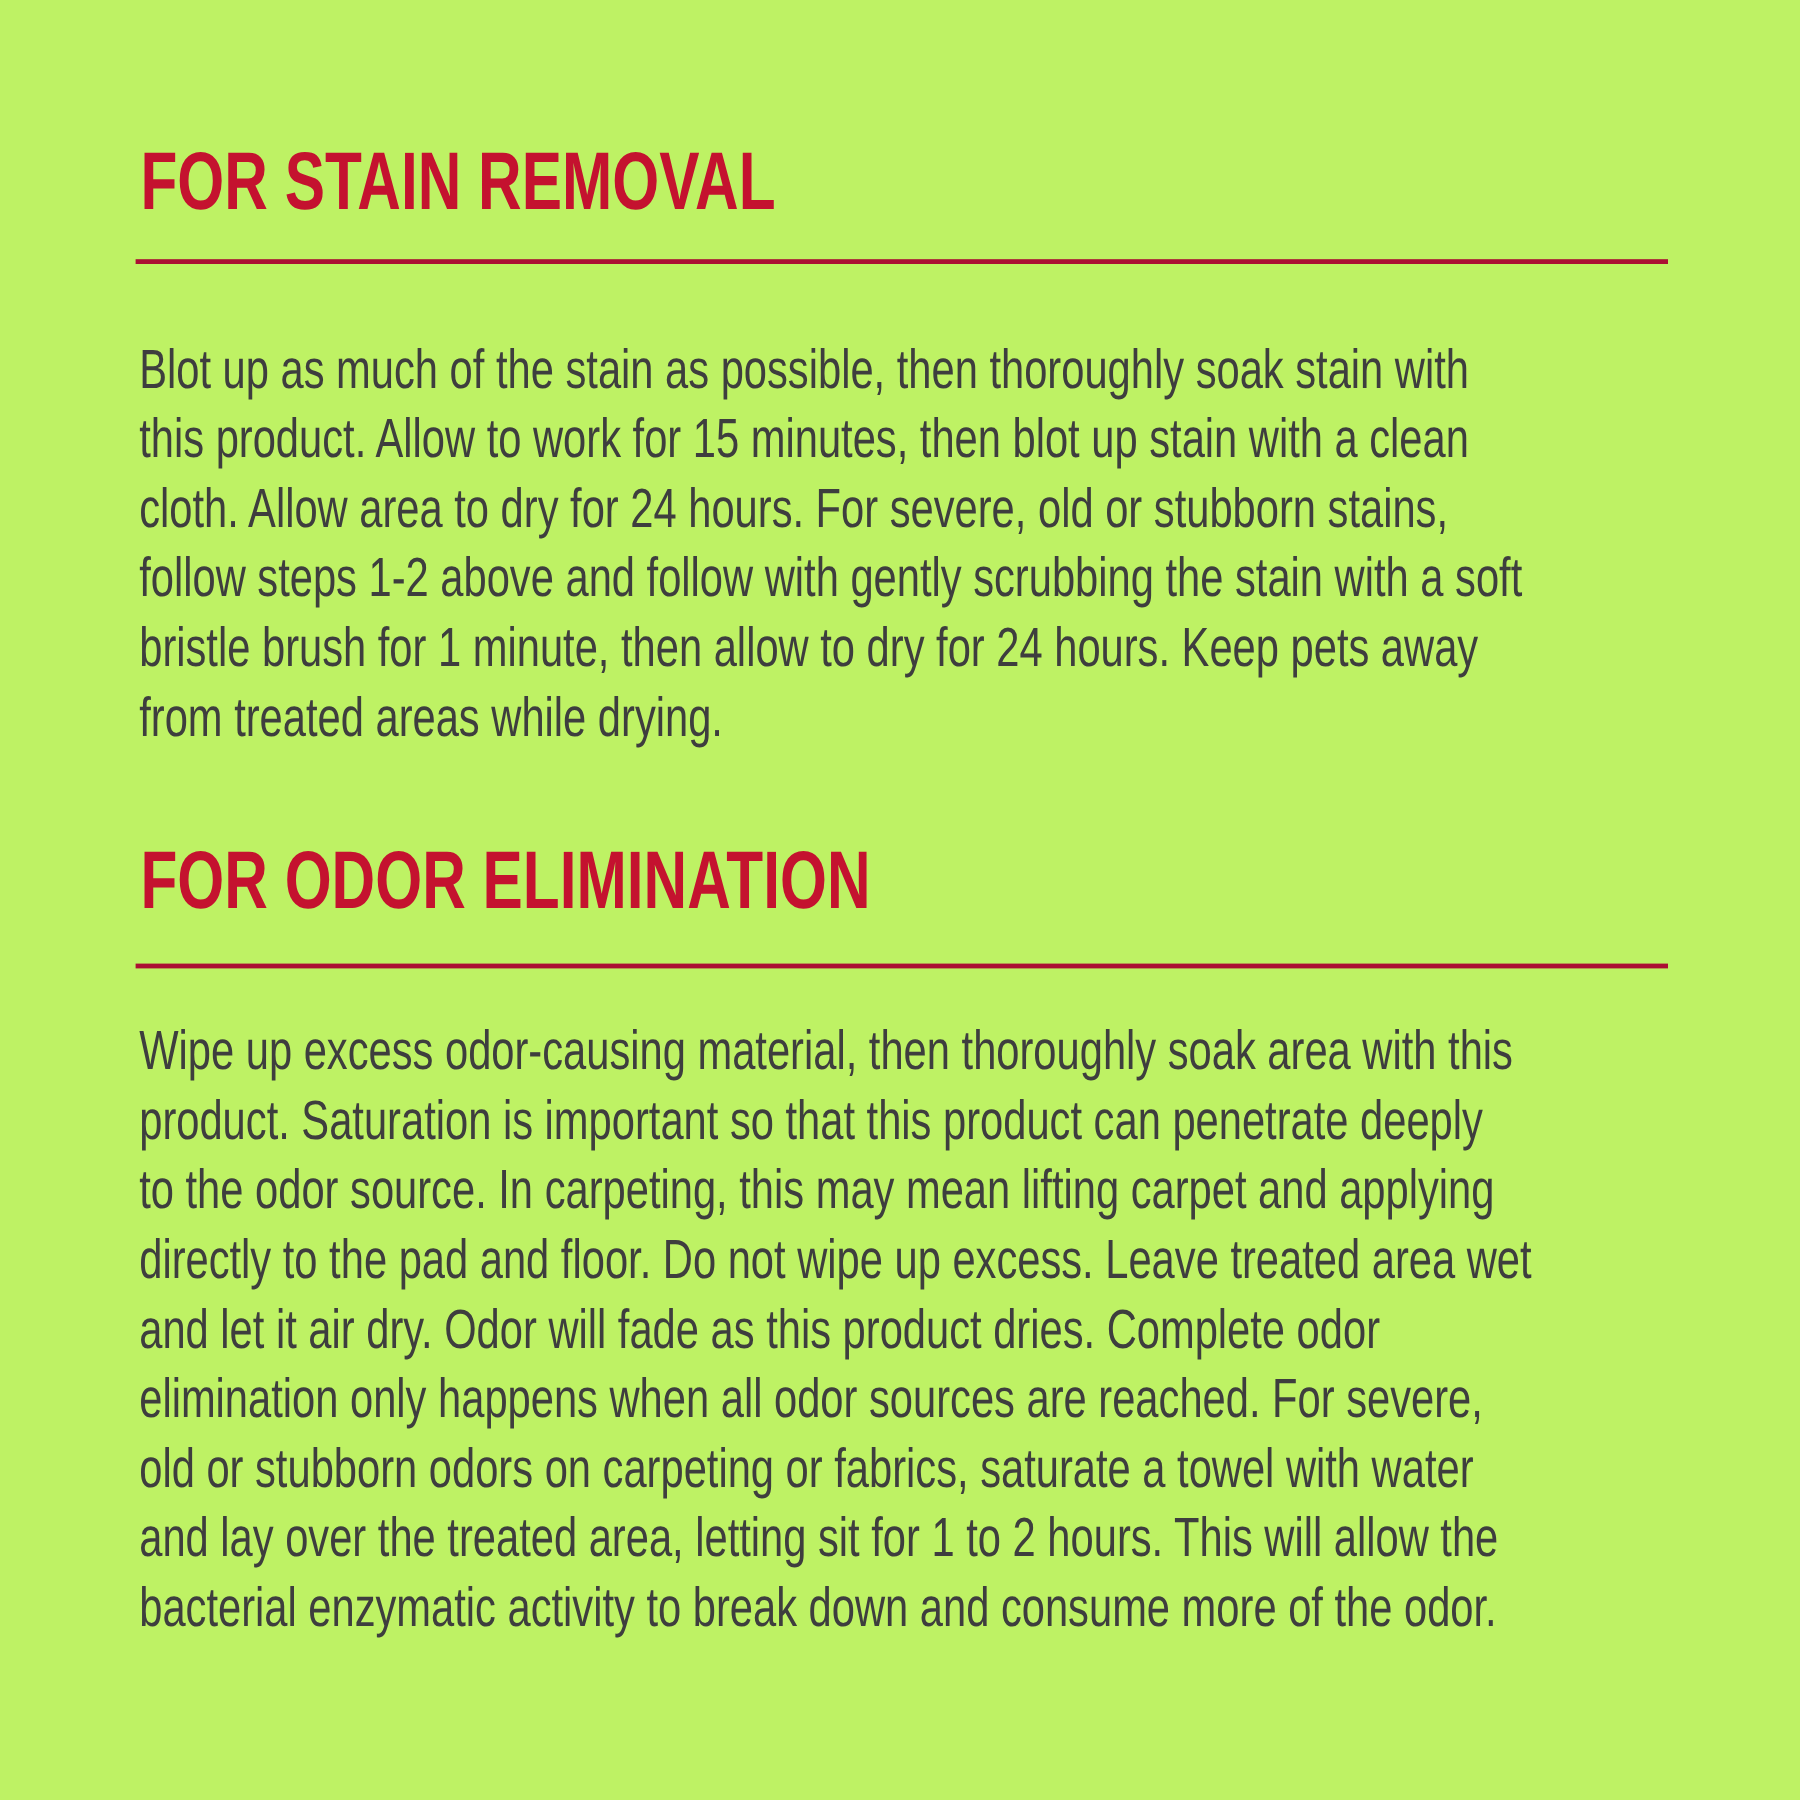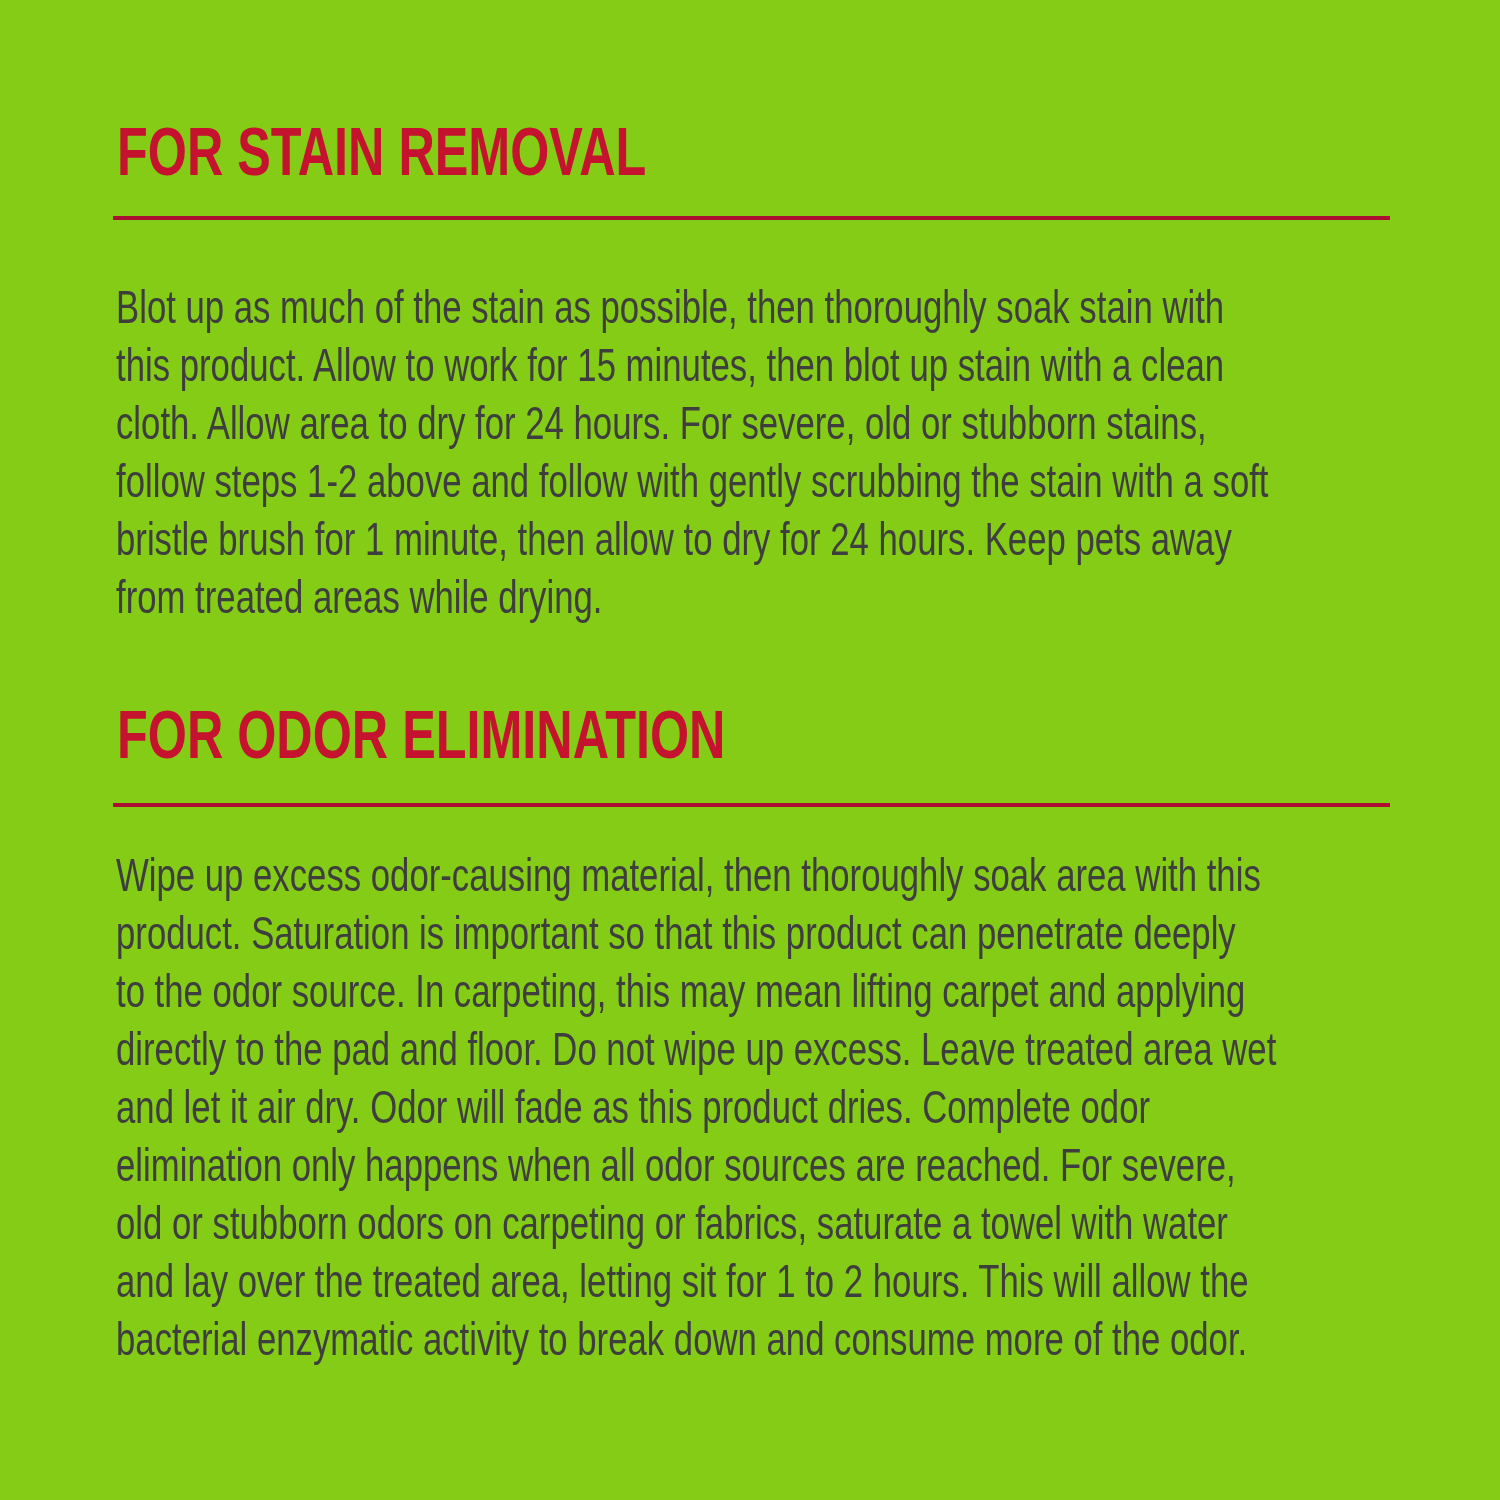--- a/index.html
+++ b/index.html
@@ -10,21 +10,21 @@
     width: 1500px;
     height: 1500px;
     background: #f0f0f0;
     overflow: hidden;
     font-family: "Liberation Sans", sans-serif;
   }
   .canvas {
     position: relative;
     width: 1500px;
     height: 1500px;
-    background: #84cc16;
+    background: #bef264;
   }
   .heading {
     position: absolute;
     left: 117px;
     margin: 0;
     padding: 0;
     color: #c4122f;
     font-size: 68px;
     line-height: 68px;
     font-weight: bold;

